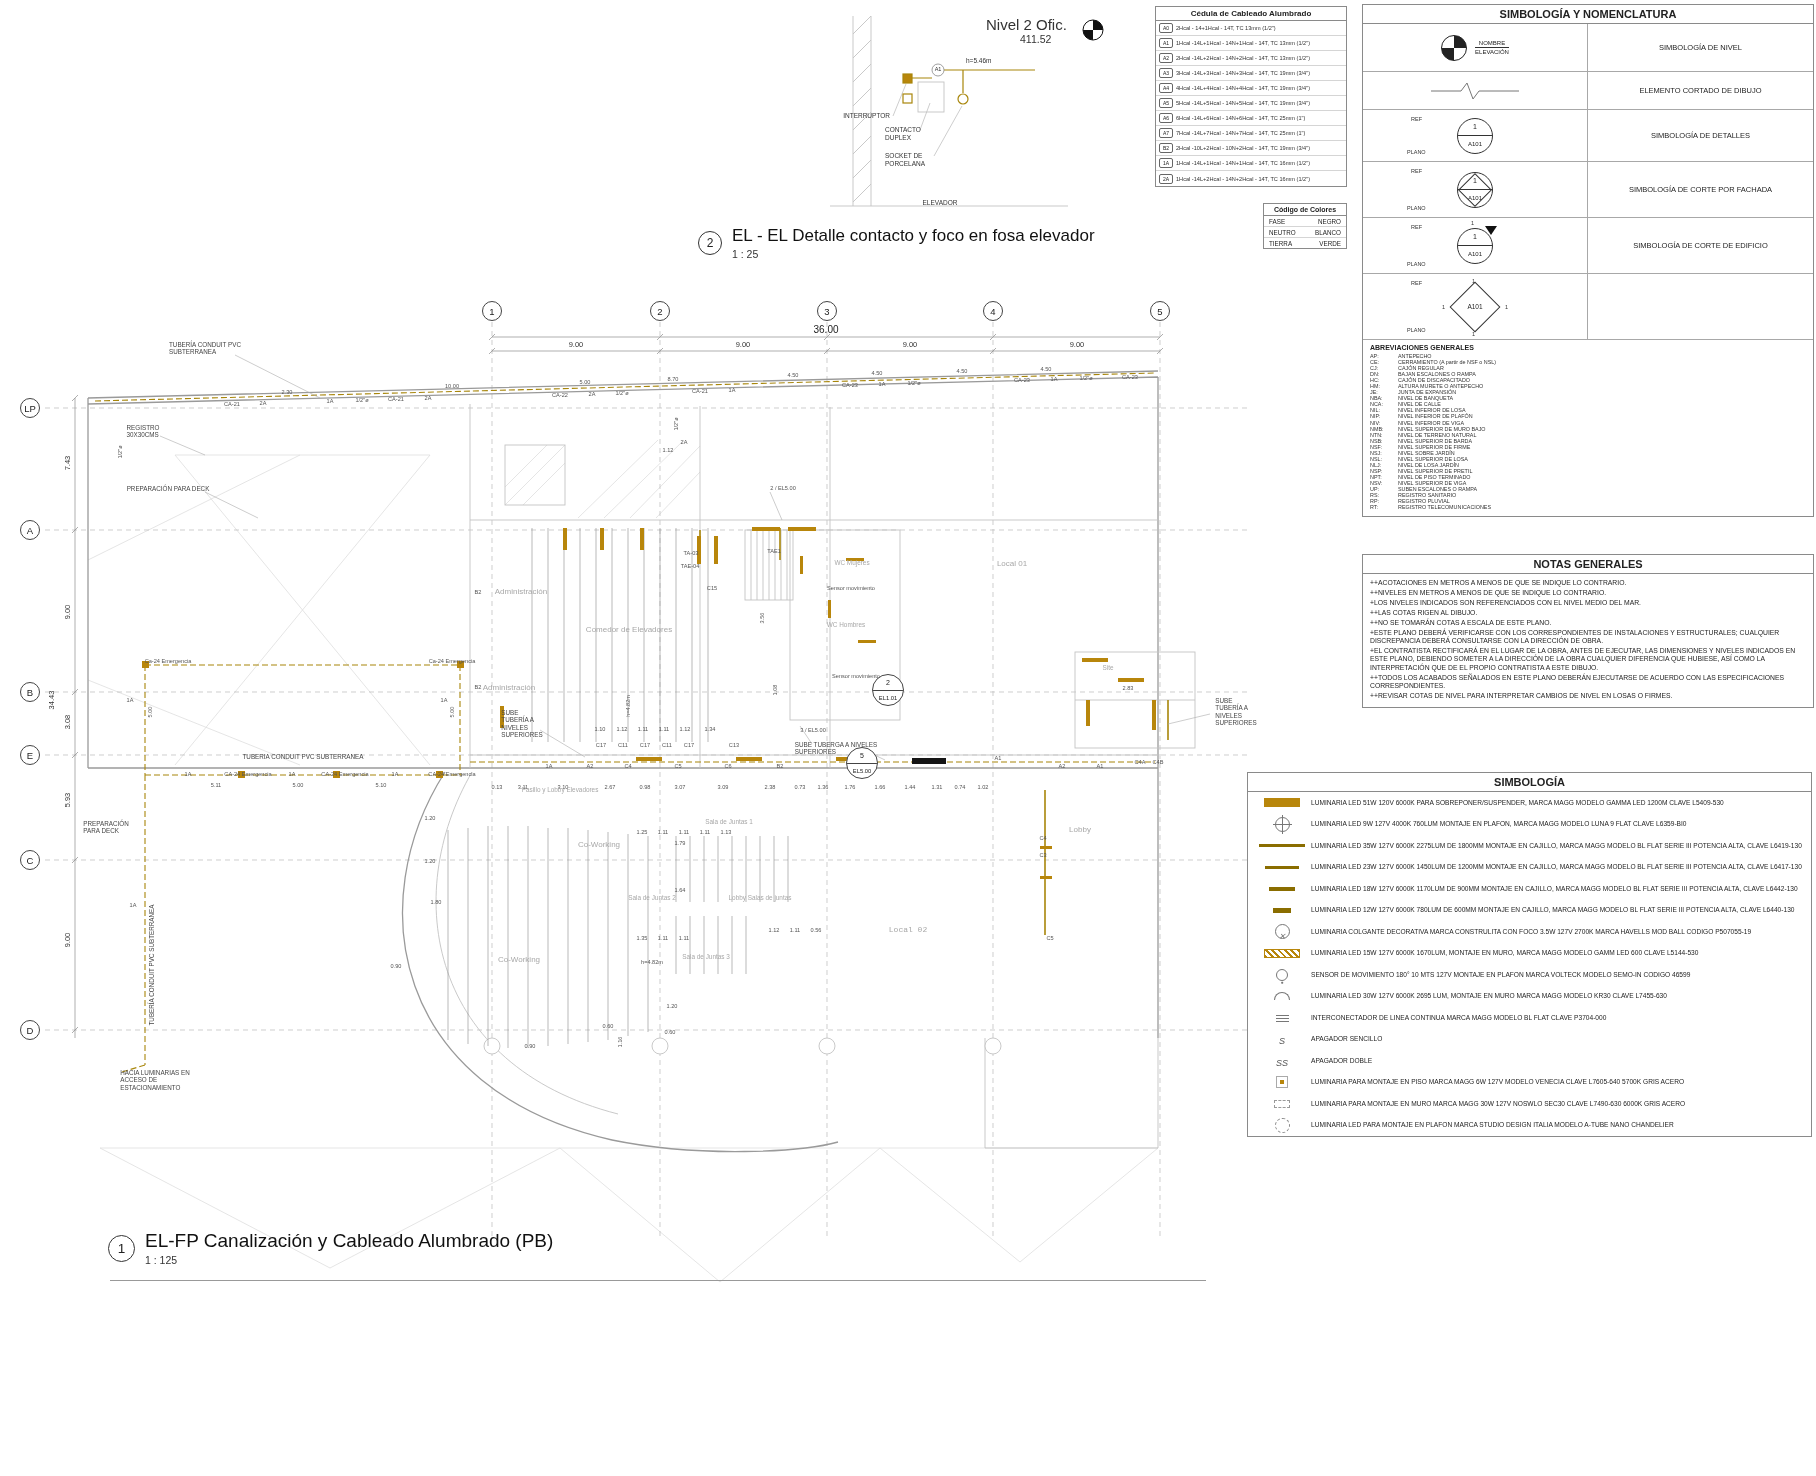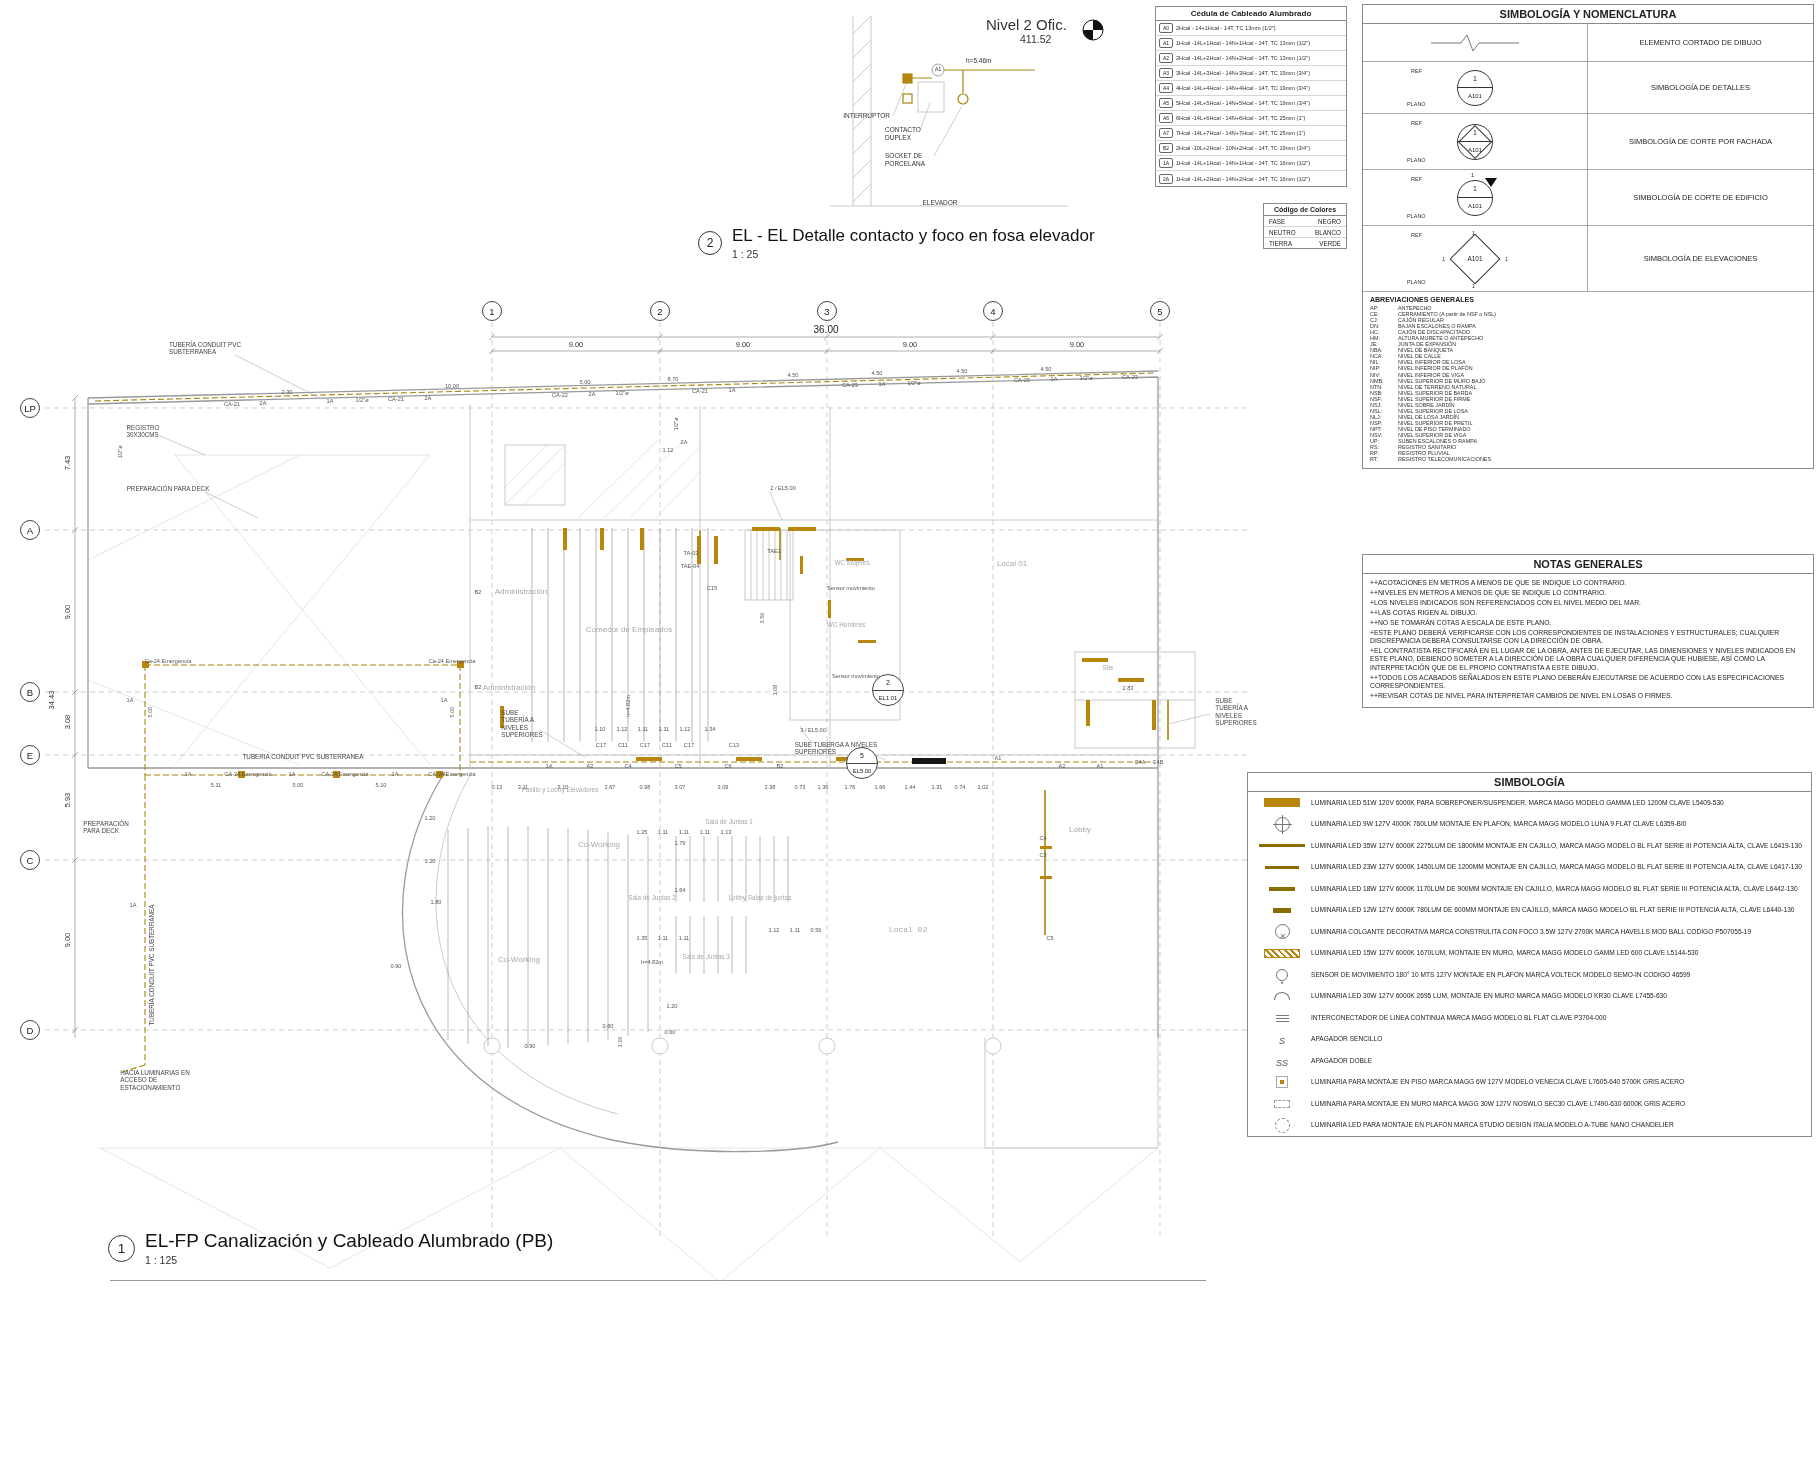--- a/index.html
+++ b/index.html
@@ -384,21 +384,21 @@
 NIVELES
 SUPERIORES</span>
       <span class="lbl anno left" style="left: 836px; top: 748px;">SUBE TUBERGA A NIVELES
 SUPERIORES</span>
       <span class="lbl anno left" style="left: 1236px; top: 712px;">SUBE
 TUBERÍA A
 NIVELES
 SUPERIORES</span>
       <span class="lbl room" style="left: 521px; top: 592px;">Administración</span>
       <span class="lbl room" style="left: 509px; top: 688px;">Administración</span>
-      <span class="lbl room" style="left: 629px; top: 630px;">Comedor de Empleados</span>
+      <span class="lbl room" style="left: 629px; top: 630px;">Comedor de Elevadores</span>
       <span class="lbl room tiny-room" style="left: 560px; top: 790px;">Pasillo y Lobby Elevadores</span>
       <span class="lbl room" style="left: 599px; top: 845px;">Co-Working</span>
       <span class="lbl room" style="left: 519px; top: 960px;">Co-Working</span>
       <span class="lbl room tiny-room" style="left: 729px; top: 822px;">Sala de Juntas 1</span>
       <span class="lbl room tiny-room" style="left: 652px; top: 898px;">Sala de Juntas 2</span>
       <span class="lbl room tiny-room" style="left: 760px; top: 898px;">Lobby Salas de juntas</span>
       <span class="lbl room tiny-room" style="left: 706px; top: 957px;">Sala de Juntas 3</span>
       <span class="lbl room" style="left: 1012px; top: 564px;">Local 01</span>
       <span class="lbl room" style="left: 908px; top: 930px; font-family: Liberation Mono, monospace;">Local 02</span>
       <span class="lbl room" style="left: 1080px; top: 830px;">Lobby</span>
@@ -570,20 +570,30 @@
         <div class="klrow">
           <span>TIERRA</span>
           <span>VERDE</span>
         </div>
       </div>
   </div>
 
   <div class="panel nomen">
     <div class="panel-title">SIMBOLOGÍA Y NOMENCLATURA</div>
 
+    <div class="nrow" style="min-height:48px">
+      <div class="nsym">
+        <span class="lvl-circle"></span>
+        <span class="lvl-text">
+          <span>NOMBRE</span>
+          <span class="lower">ELEVACIÓN</span>
+        </span>
+      </div>
+      <div class="ndesc">SIMBOLOGÍA DE NIVEL</div>
+    </div>
 
     <div class="nrow" style="min-height:38px">
       <div class="nsym">
         <svg width="96" height="20">
           <path d="M4 10 H34 L40 2 L46 18 L52 10 H92" fill="none" stroke="#777" stroke-width="1"></path>
         </svg>
       </div>
       <div class="ndesc">ELEMENTO CORTADO DE DIBUJO</div>
     </div>
 
@@ -631,21 +641,20 @@
         <span class="elev-wrap">
           <span class="elev-d"></span>
           <span class="elev-core">A101</span>
           <span class="mini abs" style="top:-2px;left:24px">1</span>
           <span class="mini abs" style="top:24px;left:-6px">1</span>
           <span class="mini abs" style="top:24px;right:-6px">1</span>
           <span class="mini abs" style="bottom:-3px;left:24px">1</span>
         </span>
         <span class="mini abs" style="bottom:6px;left:44px">PLANO</span>
       </div>
-      <div class="ndesc">SIMBOLOGÍA DE ELEVACIONES</div>
     </div>
 
 
     <div class="abbrev">
       <div class="abbrev-title">ABREVIACIONES GENERALES</div>
       <div>
 
           <div class="abrow">
             <span class="abk">AP:</span>
             <span class="abv">ANTEPECHO</span>

